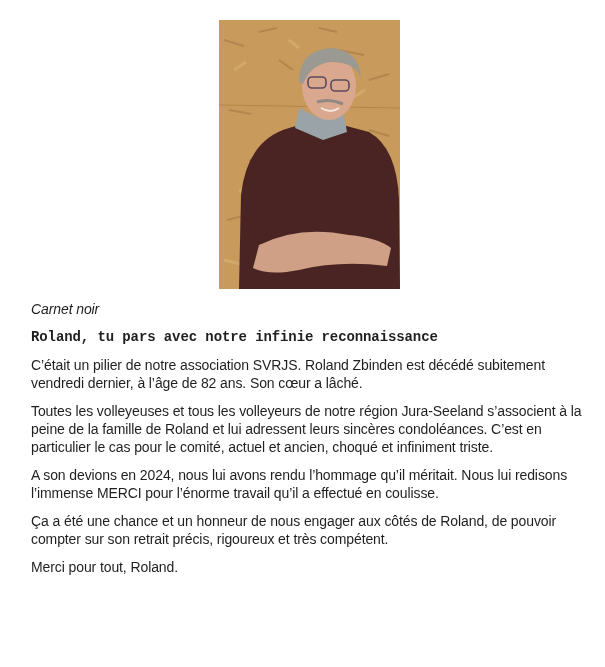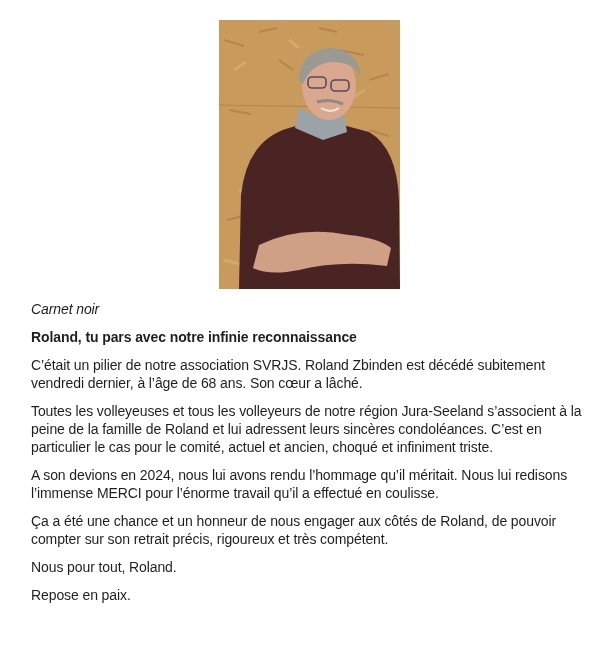--- a/index.html
+++ b/index.html
@@ -12,21 +12,21 @@
     position: absolute; left: 219px; top: 20px; width: 181px; height: 269px;
     overflow: hidden; background: #c89a5c;
   }
   .photo svg { display: block; width: 100%; height: 100%; }
   .content {
     position: absolute; left: 31px; top: 300px; width: 560px;
     font-size: 14px; line-height: 18px; letter-spacing: -0.1px;
   }
   .content p { margin: 0 0 10px 0; }
   .kicker { font-style: italic; }
-  .headline { font-weight: bold; }
+  .headline { font-weight: bold; font-family: Liberation Mono, monospace; }
 </style>
 </head>
 <body>
 
 <div class="photo">
   <svg viewBox="0 0 181 269" preserveAspectRatio="none">
     <rect x="0" y="0" width="181" height="269" fill="#c89a5c"></rect>
     <g opacity="0.35">
       <path d="M5 20 l20 6 M40 12 l18 -4 M120 30 l25 5 M150 60 l20 -6 M10 90 l22 4 M30 140 l18 8 M8 200 l20 -5 M150 110 l20 6 M60 40 l14 10 M100 8 l18 4 M140 150 l22 -3" stroke="#8a6230" stroke-width="2"></path>
       <path d="M15 50 l12 -8 M70 20 l10 8 M130 80 l16 -10 M20 170 l14 6 M160 190 l14 -8 M5 240 l16 4" stroke="#e6c489" stroke-width="3"></path>
@@ -40,19 +40,18 @@
     <rect x="112" y="60" width="18" height="11" rx="4" fill="none" stroke="#5b4a5e" stroke-width="1.6"></rect>
     <path d="M98 82 Q110 78 124 84" stroke="#8f8a84" stroke-width="3" fill="none"></path>
     <path d="M102 88 Q112 94 120 88" stroke="#f2e8e0" stroke-width="2" fill="none"></path>
     <path d="M40 225 Q80 205 130 215 Q160 218 172 228 L168 246 Q120 240 80 250 Q50 256 34 248 Z" fill="#cf9f86"></path>
   </svg>
 </div>
 
 <div class="content">
   <p class="kicker">Carnet noir</p>
   <p class="headline">Roland, tu pars avec notre infinie reconnaissance</p>
-  <p>C’était un pilier de notre association SVRJS. Roland Zbinden est décédé subitement vendredi dernier, à l’âge de 68 ans. Son cœur a lâché.</p>
+  <p>C’était un pilier de notre association SVRJS. Roland Zbinden est décédé subitement vendredi dernier, à l’âge de 82 ans. Son cœur a lâché.</p>
   <p>Toutes les volleyeuses et tous les volleyeurs de notre région Jura-Seeland s’associent à la peine de la famille de Roland et lui adressent leurs sincères condoléances. C’est en particulier le cas pour le comité, actuel et ancien, choqué et infiniment triste.</p>
   <p>A son devions en 2024, nous lui avons rendu l’hommage qu’il méritait. Nous lui redisons l’immense MERCI pour l’énorme travail qu’il a effectué en coulisse.</p>
   <p>Ça a été une chance et un honneur de nous engager aux côtés de Roland, de pouvoir compter sur son retrait précis, rigoureux et très compétent.</p>
-  <p>Nous pour tout, Roland.</p>
-  <p>Repose en paix.</p>
+  <p>Merci pour tout, Roland.</p>
 </div>
 
 </body></html>

